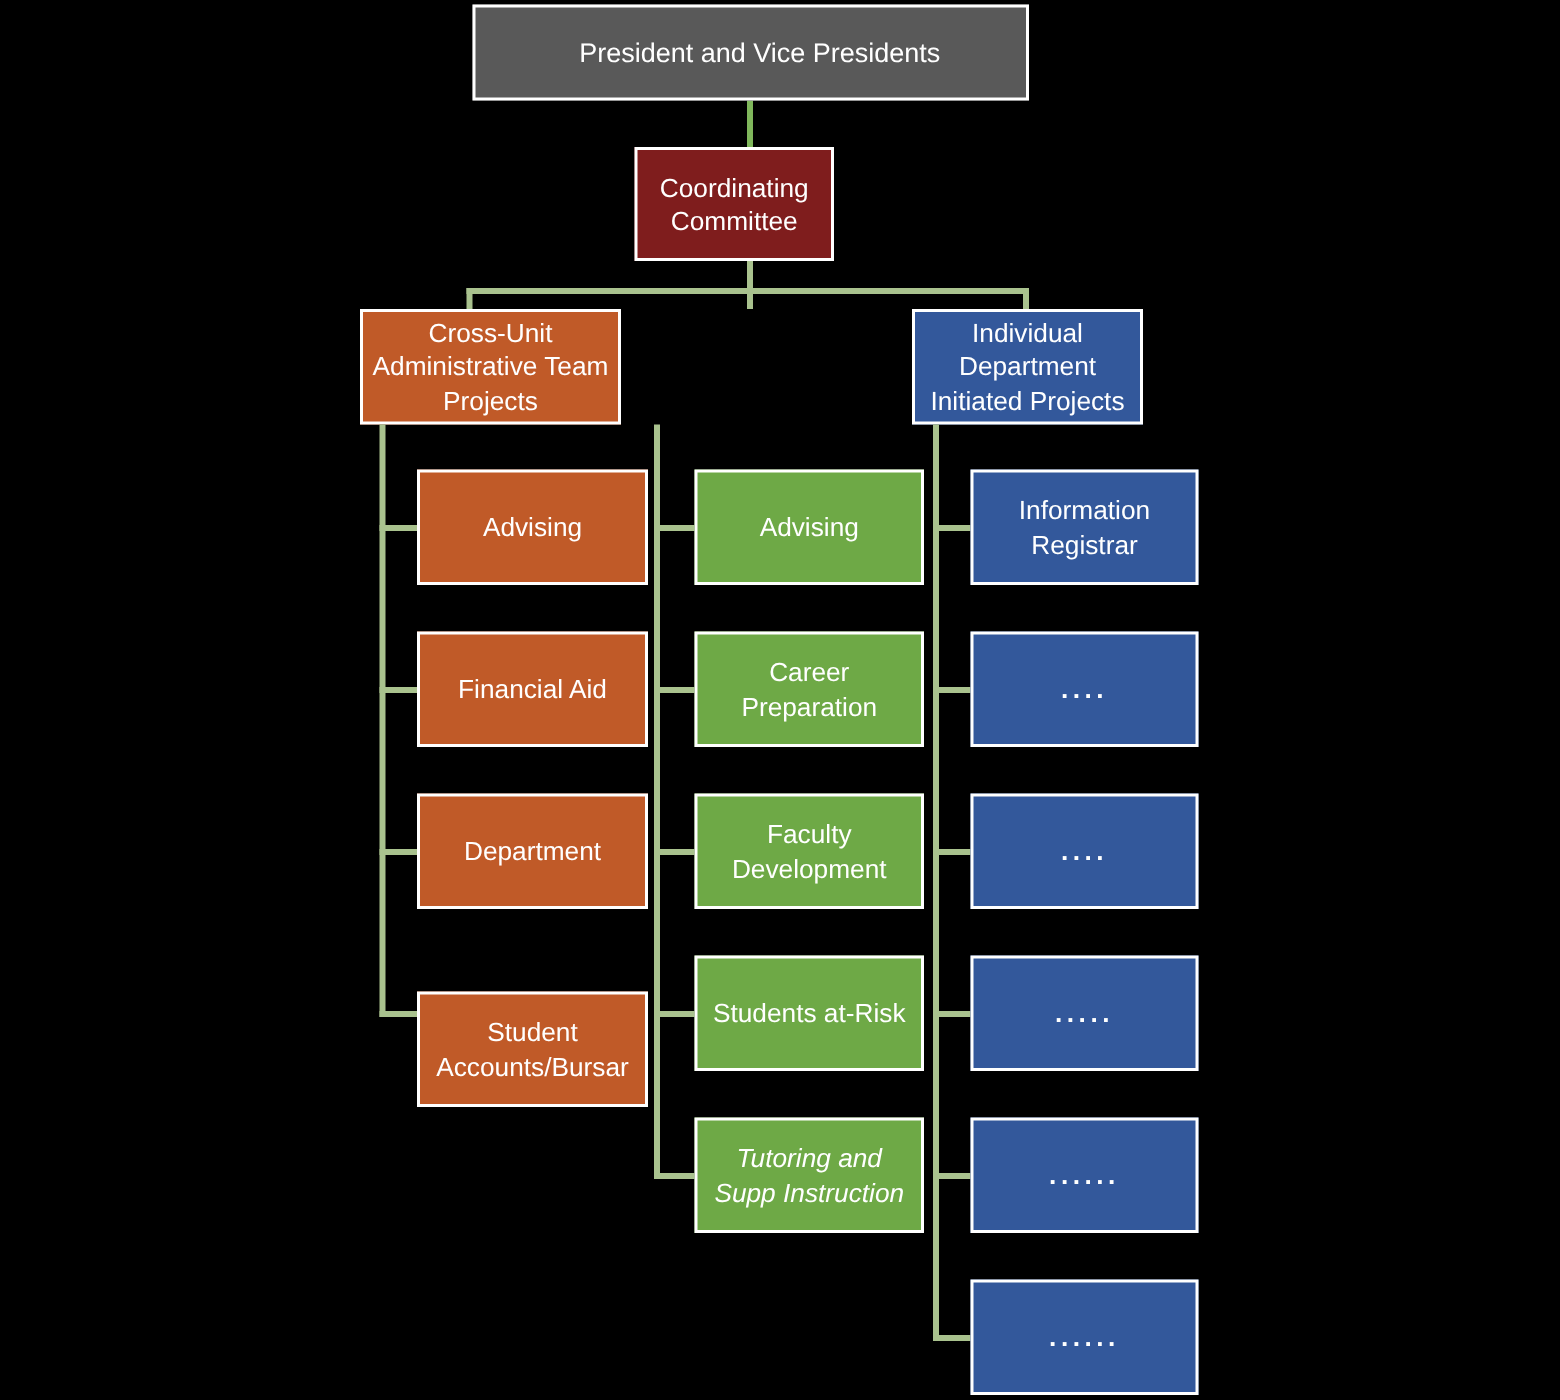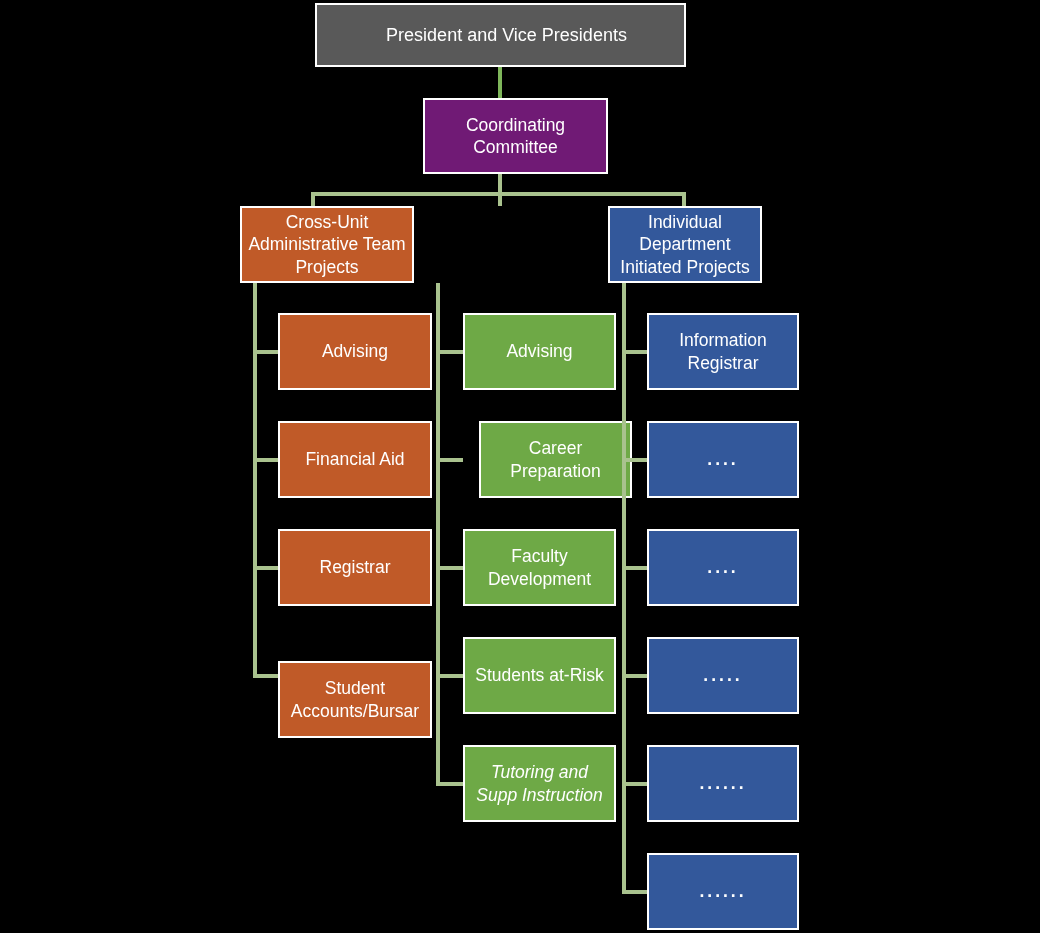--- a/index.html
+++ b/index.html
@@ -28,21 +28,21 @@
   <div class="conn conn-top" style="left: 498px; top: 67px; width: 4px; height: 31px; background: rgb(127, 183, 91);"></div>
   <div class="conn" style="left: 498px; top: 174px; width: 4px; height: 32px; background: rgb(169, 194, 142);"></div>
   <div class="conn" style="left: 311px; top: 192px; width: 375px; height: 4px; background: rgb(169, 194, 142);"></div>
   <div class="conn" style="left: 311px; top: 192px; width: 4px; height: 14px; background: rgb(169, 194, 142);"></div>
   <div class="conn" style="left: 682px; top: 192px; width: 4px; height: 14px; background: rgb(169, 194, 142);"></div>
 
   <div class="box gray root-box" style="left: 315px; top: 3px; width: 371px; height: 64px; background: rgb(89, 89, 89);">
     <span>President and Vice Presidents</span>
   </div>
 
-  <div class="box gray" style="left: 423px; top: 98px; width: 185px; height: 76px; background: #701a75; text-align: center;">
+  <div class="box gray" style="left: 423px; top: 98px; width: 133px; height: 76px; background: #7f1d1d; text-align: center;">
     <span>Coordinating Committee</span>
   </div>
 
   <div class="box header" id="header-0" style="left: 240px; top: 206px; width: 174px; height: 77px; background: rgb(192, 90, 40);">
     <span>Cross-Unit Administrative Team Projects</span>
   </div>
   <div class="box header" id="header-2" style="left: 608px; top: 206px; width: 154px; height: 77px; background: rgb(51, 88, 155);">
     <span>Individual Department Initiated Projects</span>
   </div>
 
@@ -51,33 +51,33 @@
       <div class="conn" style="left: 253px; top: 349.5px; width: 25px; height: 4px; background: rgb(169, 194, 142);"></div>
       <div class="box child" style="left: 278px; top: 313px; width: 154px; height: 77px; background: rgb(192, 90, 40);">
         <span>Advising</span>
       </div>
       <div class="conn" style="left: 253px; top: 457.5px; width: 25px; height: 4px; background: rgb(169, 194, 142);"></div>
       <div class="box child" style="left: 278px; top: 421px; width: 154px; height: 77px; background: rgb(192, 90, 40);">
         <span>Financial Aid</span>
       </div>
       <div class="conn" style="left: 253px; top: 565.5px; width: 25px; height: 4px; background: rgb(169, 194, 142);"></div>
       <div class="box child" style="left: 278px; top: 529px; width: 154px; height: 77px; background: rgb(192, 90, 40);">
-        <span>Registrar</span>
+        <span>Department</span>
       </div>
       <div class="conn" style="left: 253px; top: 673.5px; width: 25px; height: 4px; background: rgb(169, 194, 142);"></div>
       <div class="box child" style="left: 278px; top: 637px; width: 154px; height: 77px; background: rgb(192, 90, 40); margin-top: 24px;">
         <span>Student Accounts/Bursar</span>
       </div>
       <div class="conn" style="left: 436px; top: 283px; width: 4px; height: 502.5px; background: rgb(169, 194, 142);"></div>
       <div class="conn" style="left: 436px; top: 349.5px; width: 27px; height: 4px; background: rgb(169, 194, 142);"></div>
       <div class="box child" style="left: 463px; top: 313px; width: 153px; height: 77px; background: rgb(110, 169, 70);">
         <span>Advising</span>
       </div>
       <div class="conn" style="left: 436px; top: 457.5px; width: 27px; height: 4px; background: rgb(169, 194, 142);"></div>
-      <div class="box child" style="left: 463px; top: 421px; width: 153px; height: 77px; background: rgb(110, 169, 70); margin-left: 16px;">
+      <div class="box child" style="left: 463px; top: 421px; width: 153px; height: 77px; background: rgb(110, 169, 70);">
         <span>Career Preparation</span>
       </div>
       <div class="conn" style="left: 436px; top: 565.5px; width: 27px; height: 4px; background: rgb(169, 194, 142);"></div>
       <div class="box child" style="left: 463px; top: 529px; width: 153px; height: 77px; background: rgb(110, 169, 70);">
         <span>Faculty Development</span>
       </div>
       <div class="conn" style="left: 436px; top: 673.5px; width: 27px; height: 4px; background: rgb(169, 194, 142);"></div>
       <div class="box child" style="left: 463px; top: 637px; width: 153px; height: 77px; background: rgb(110, 169, 70);">
         <span>Students at-Risk</span>
       </div>

